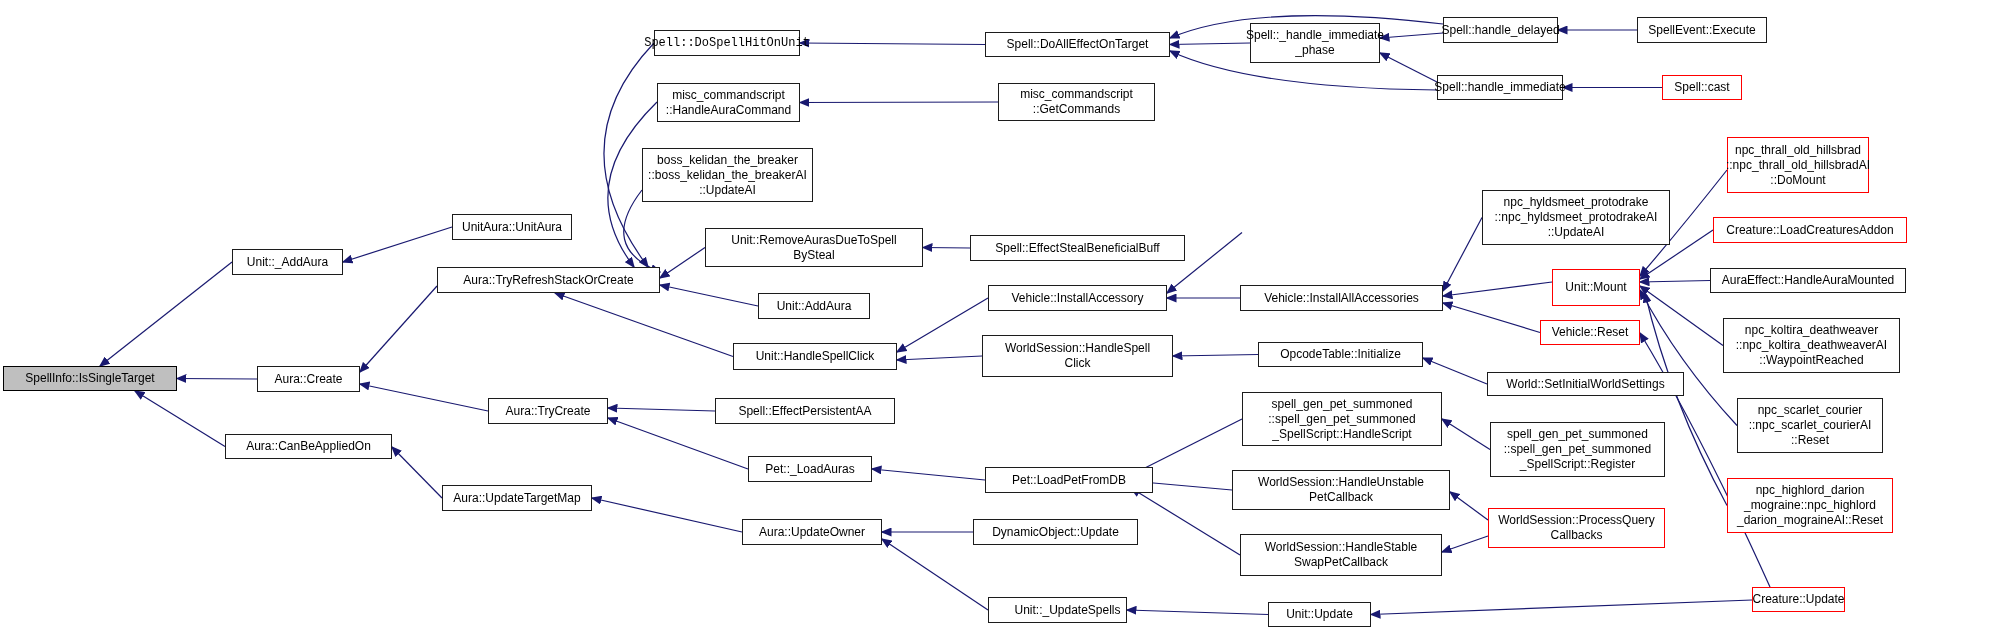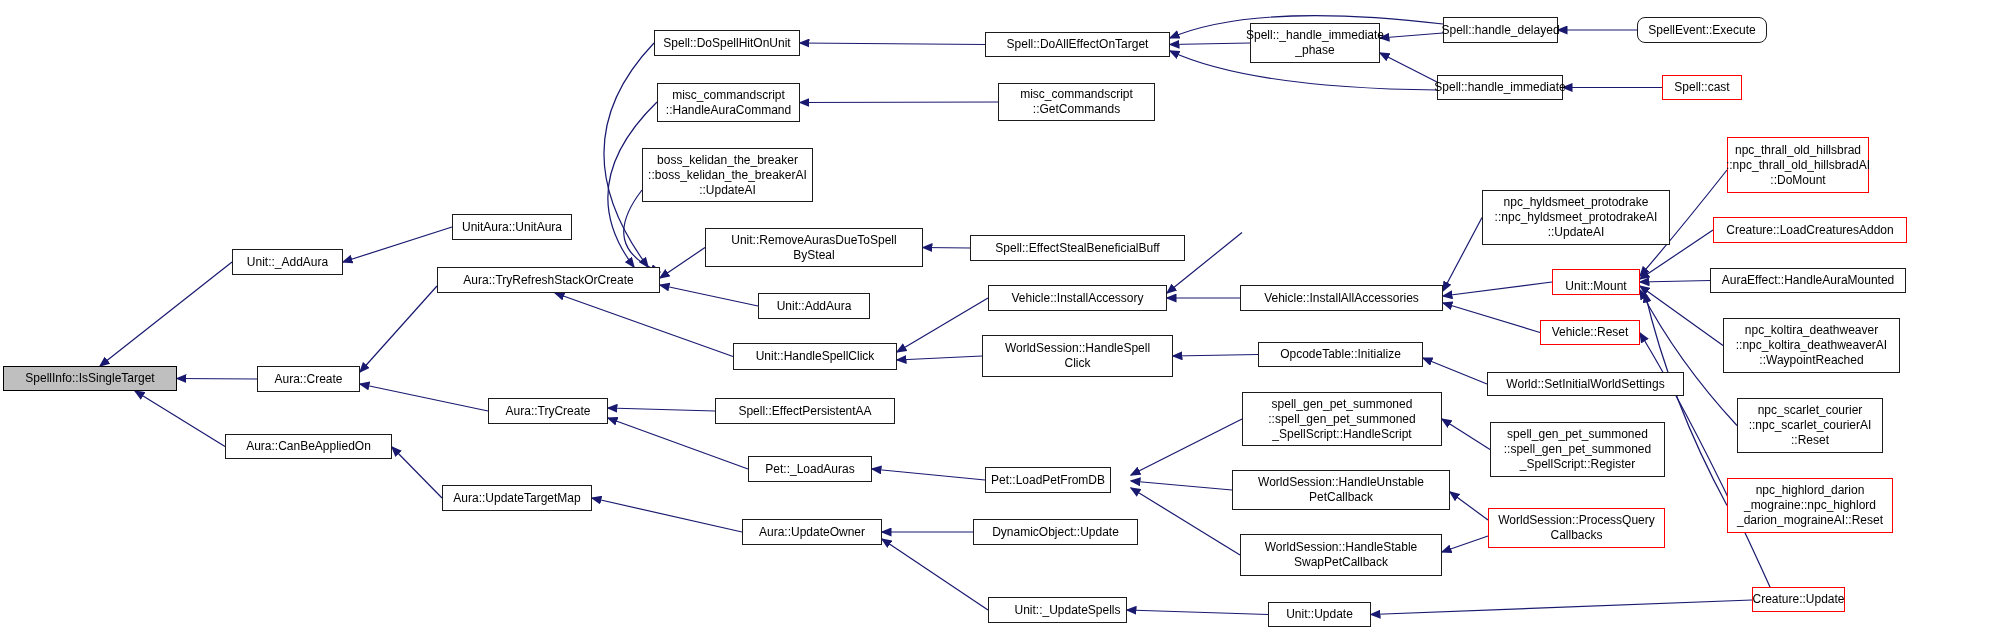--- a/index.html
+++ b/index.html
@@ -116,21 +116,21 @@
       </div>
       <div class="node" style="left: 225px; top: 434px; width: 167px; height: 25px;">
         <span>Aura::CanBeAppliedOn</span>
       </div>
       <div class="node" style="left: 488px; top: 398px; width: 120px; height: 26px;">
         <span>Aura::TryCreate</span>
       </div>
       <div class="node" style="left: 442px; top: 485px; width: 150px; height: 26px;">
         <span>Aura::UpdateTargetMap</span>
       </div>
-      <div class="node" style="left: 654px; top: 30px; width: 146px; height: 26px;">
+      <div class="node" style="left: 654px; top: 30px; width: 146px; height: 26px; font-family: Liberation Mono, monospace;">
         <span>Spell::DoSpellHitOnUnit</span>
       </div>
       <div class="node" style="left: 657px; top: 83px; width: 143px; height: 39px;">
         <span>misc_commandscript</span>
         <span>::HandleAuraCommand</span>
       </div>
       <div class="node" style="left: 642px; top: 148px; width: 171px; height: 54px;">
         <span>boss_kelidan_the_breaker</span>
         <span>::boss_kelidan_the_breakerAI</span>
         <span>::UpdateAI</span>
@@ -164,21 +164,21 @@
       <div class="node" style="left: 970px; top: 235px; width: 215px; height: 26px;">
         <span>Spell::EffectStealBeneficialBuff</span>
       </div>
       <div class="node" style="left: 988px; top: 285px; width: 179px; height: 26px;">
         <span>Vehicle::InstallAccessory</span>
       </div>
       <div class="node" style="left: 982px; top: 335px; width: 191px; height: 42px;">
         <span>WorldSession::HandleSpell</span>
         <span>Click</span>
       </div>
-      <div class="node" style="left: 985px; top: 467px; width: 126px; height: 26px;">
+      <div class="node" style="left: 985px; top: 467px; width: 168px; height: 26px;">
         <span>Pet::LoadPetFromDB</span>
       </div>
       <div class="node" style="left: 973px; top: 519px; width: 165px; height: 26px;">
         <span>DynamicObject::Update</span>
       </div>
       <div class="node" style="left: 988px; top: 597px; width: 139px; height: 26px; padding-left: 20px;">
         <span>Unit::_UpdateSpells</span>
       </div>
       <div class="node" style="left: 1250px; top: 23px; width: 130px; height: 40px;">
         <span>Spell::_handle_immediate</span>
@@ -210,39 +210,39 @@
         <span>Spell::handle_delayed</span>
       </div>
       <div class="node" style="left: 1437px; top: 75px; width: 126px; height: 25px;">
         <span>Spell::handle_immediate</span>
       </div>
       <div class="node" style="left: 1482px; top: 190px; width: 188px; height: 55px;">
         <span>npc_hyldsmeet_protodrake</span>
         <span>::npc_hyldsmeet_protodrakeAI</span>
         <span>::UpdateAI</span>
       </div>
-      <div class="node red" style="left: 1552px; top: 269px; width: 88px; height: 26px; justify-content: flex-end;">
+      <div class="node red" style="left: 1552px; top: 269px; width: 88px; height: 37px;">
         <span>Unit::Mount</span>
       </div>
       <div class="node red" style="left: 1540px; top: 320px; width: 100px; height: 25px;">
         <span>Vehicle::Reset</span>
       </div>
       <div class="node" style="left: 1487px; top: 372px; width: 197px; height: 24px;">
         <span>World::SetInitialWorldSettings</span>
       </div>
       <div class="node" style="left: 1490px; top: 422px; width: 175px; height: 55px;">
         <span>spell_gen_pet_summoned</span>
         <span>::spell_gen_pet_summoned</span>
         <span>_SpellScript::Register</span>
       </div>
       <div class="node red" style="left: 1488px; top: 508px; width: 177px; height: 40px;">
         <span>WorldSession::ProcessQuery</span>
         <span>Callbacks</span>
       </div>
-      <div class="node" style="left: 1637px; top: 17px; width: 130px; height: 26px; border-radius: 8px;">
+      <div class="node" style="left: 1637px; top: 17px; width: 130px; height: 26px;">
         <span>SpellEvent::Execute</span>
       </div>
       <div class="node red" style="left: 1662px; top: 75px; width: 80px; height: 25px;">
         <span>Spell::cast</span>
       </div>
       <div class="node red" style="left: 1727px; top: 137px; width: 142px; height: 56px;">
         <span>npc_thrall_old_hillsbrad</span>
         <span>::npc_thrall_old_hillsbradAI</span>
         <span>::DoMount</span>
       </div>

